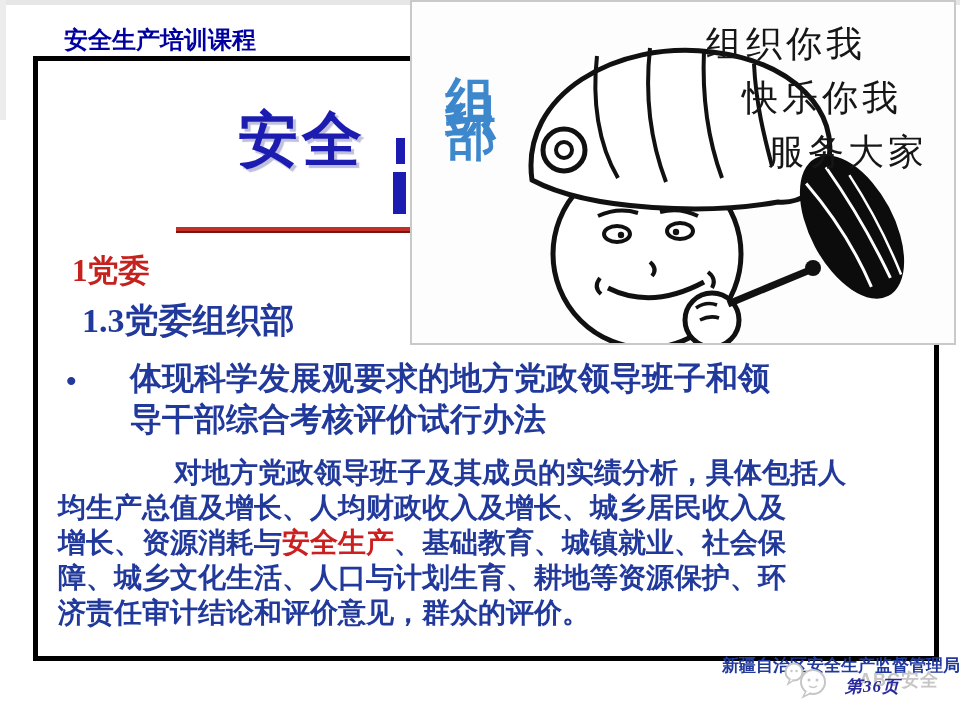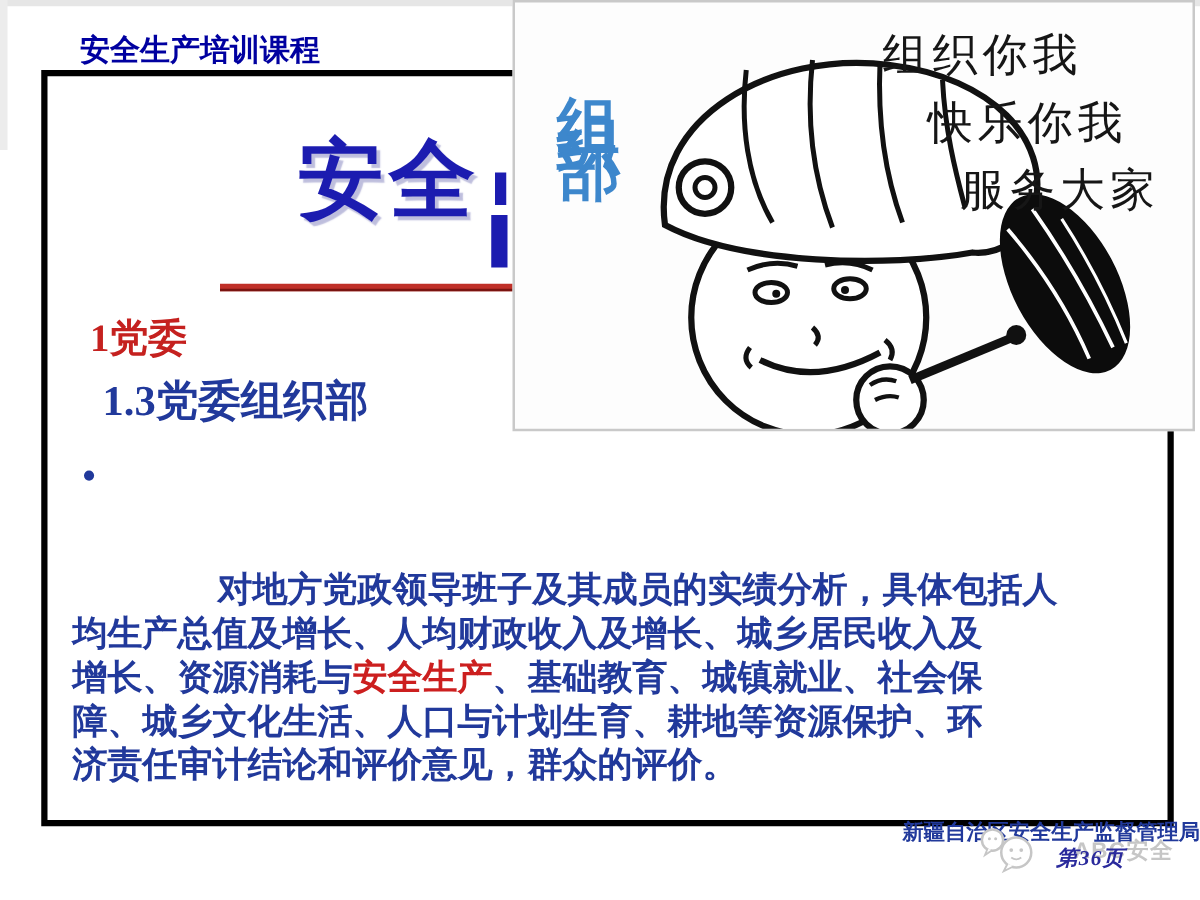--- a/index.html
+++ b/index.html
@@ -6,21 +6,21 @@
   .page{position:relative;width:960px;height:720px;background:#ffffff;overflow:hidden;
         font-family:"Liberation Serif","DejaVu Serif",serif;}
   .edge-top{position:absolute;left:0;top:0;width:960px;height:5px;background:#e6e6e6;z-index:0;}
   .edge-left{position:absolute;left:0;top:0;width:6px;height:120px;background:#ececec;z-index:0;}
 
   .header{position:absolute;left:64px;top:24px;font-size:24px;font-weight:bold;color:#0000a0;z-index:2;}
 
   .frame{position:absolute;left:33px;top:56px;width:906px;height:605px;border:5px solid #000;
          box-sizing:border-box;background:#fff;z-index:1;}
 
-  .title{position:absolute;left:238px;top:110px;font-size:69px;font-weight:bold;color:#1c1cb0;
+  .title{position:absolute;left:238px;top:110px;font-size:60px;font-weight:bold;color:#1c1cb0;
          letter-spacing:4px;line-height:1;z-index:2;text-shadow:3px 3px 1px rgba(110,110,180,.45);}
   .title-sliver-a{position:absolute;left:396px;top:138px;width:9px;height:26px;background:#1c1cb0;z-index:2;}
   .title-sliver-b{position:absolute;left:393px;top:172px;width:13px;height:42px;background:#1c1cb0;z-index:2;}
   .title-underline{position:absolute;left:176px;top:227px;width:236px;height:6px;background:#c03028;
          border-bottom:2px solid #7a1410;box-sizing:border-box;z-index:2;}
 
   .h1red{position:absolute;left:72px;top:250px;font-size:31px;font-weight:bold;color:#c5211f;z-index:2;}
   .h2blue{position:absolute;left:70px;top:298px;font-size:34px;font-weight:bold;color:#21399b;z-index:2;margin-left:12px;}
 
   .bullet-dot{position:absolute;left:66px;top:364px;font-size:30px;color:#21399b;font-weight:bold;z-index:2;}
@@ -65,20 +65,24 @@
 
   <div class="title">安全</div>
   <div class="title-sliver-a"></div>
   <div class="title-sliver-b"></div>
   <div class="title-underline"></div>
 
   <div class="h1red">1党委</div>
   <div class="h2blue">1.3党委组织部</div>
 
   <div class="bullet-dot">•</div>
+  <div class="bullet-text">
+    <div>体现科学发展观要求的地方党政领导班子和领</div>
+    <div>导干部综合考核评价试行办法</div>
+  </div>
 
   <div class="para">
     <div class="indent">对地方党政领导班子及其成员的实绩分析，具体包括人</div>
     <div>均生产总值及增长、人均财政收入及增长、城乡居民收入及</div>
     <div><span>增长、资源消耗与</span><span class="red-inline">安全生产</span><span>、基础教育、城镇就业、社会保</span></div>
     <div>障、城乡文化生活、人口与计划生育、耕地等资源保护、环</div>
     <div>济责任审计结论和评价意见，群众的评价。</div>
   </div>
 
   <div class="footer">新疆自治区安全生产监督管理局</div>

